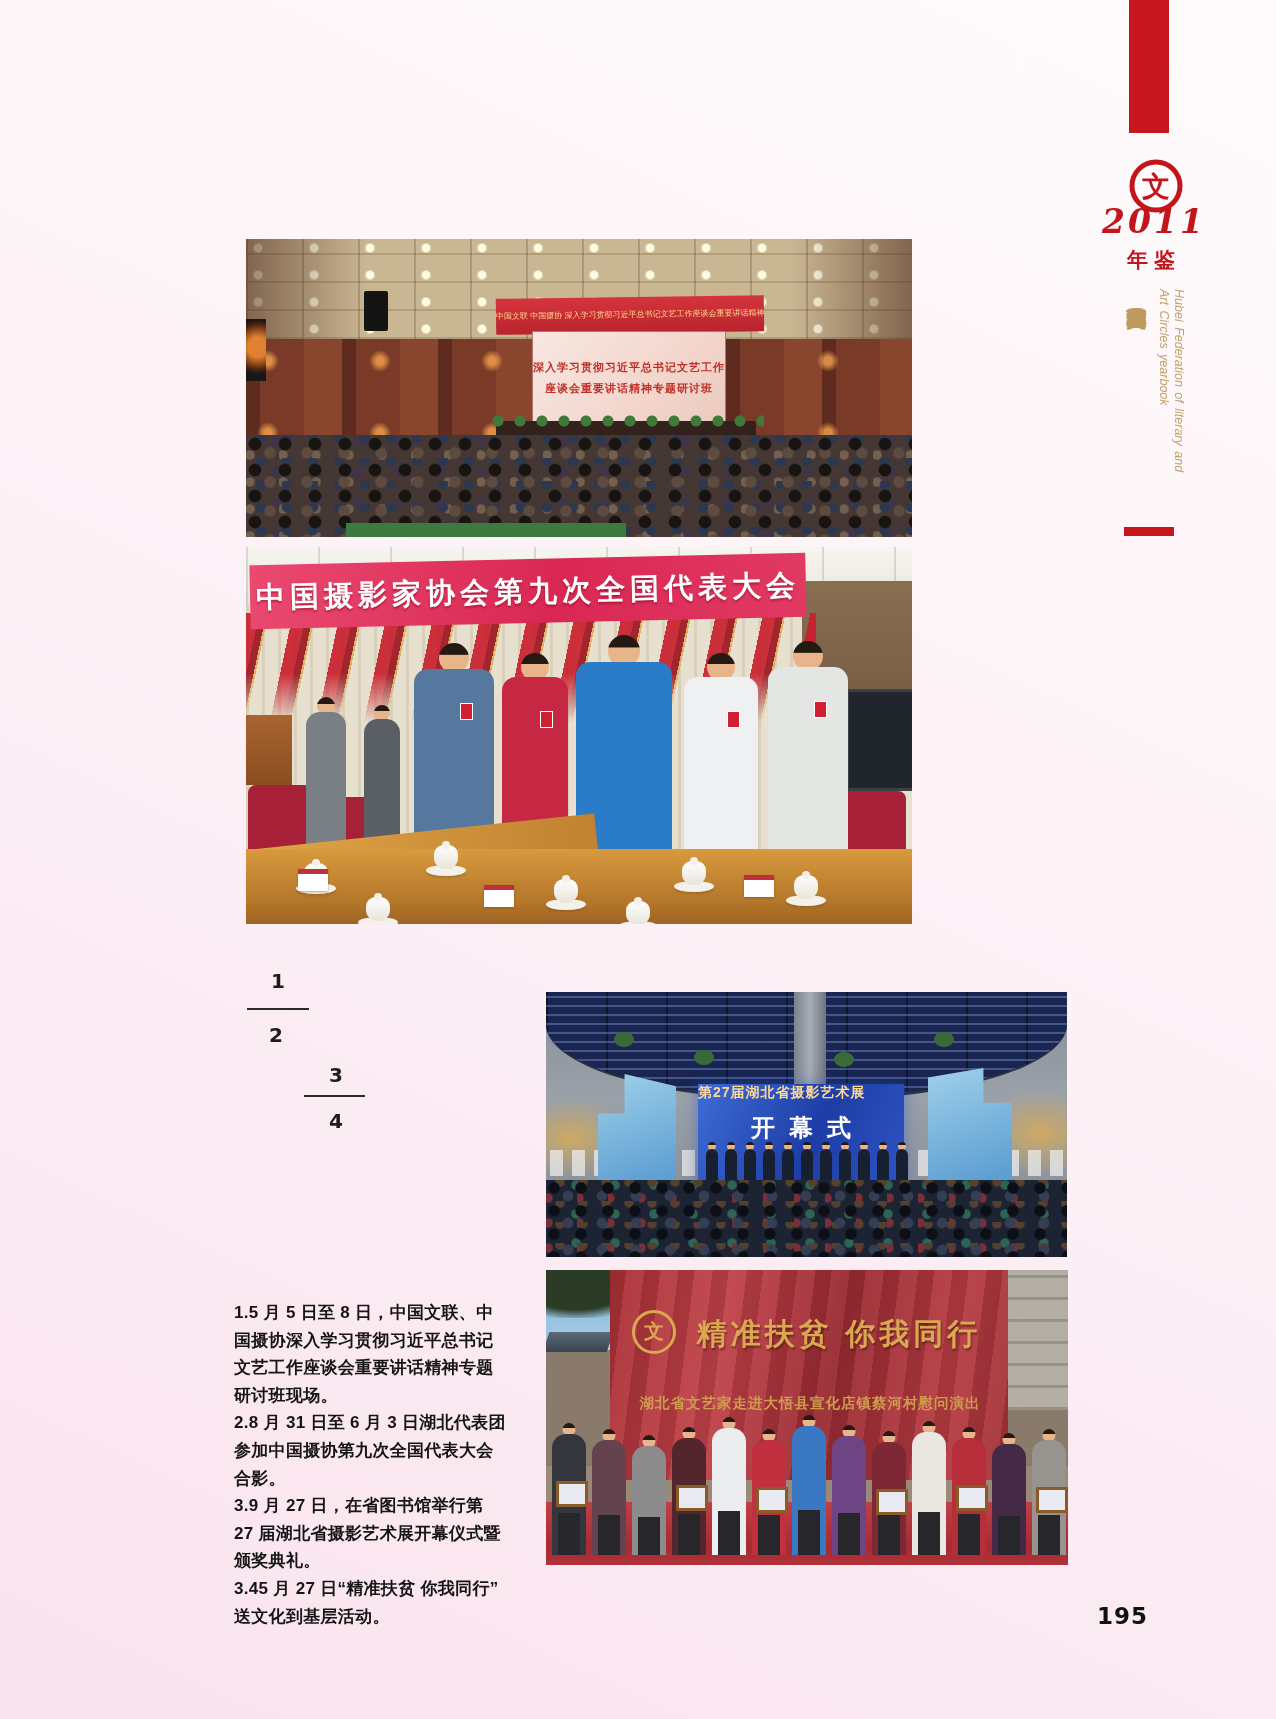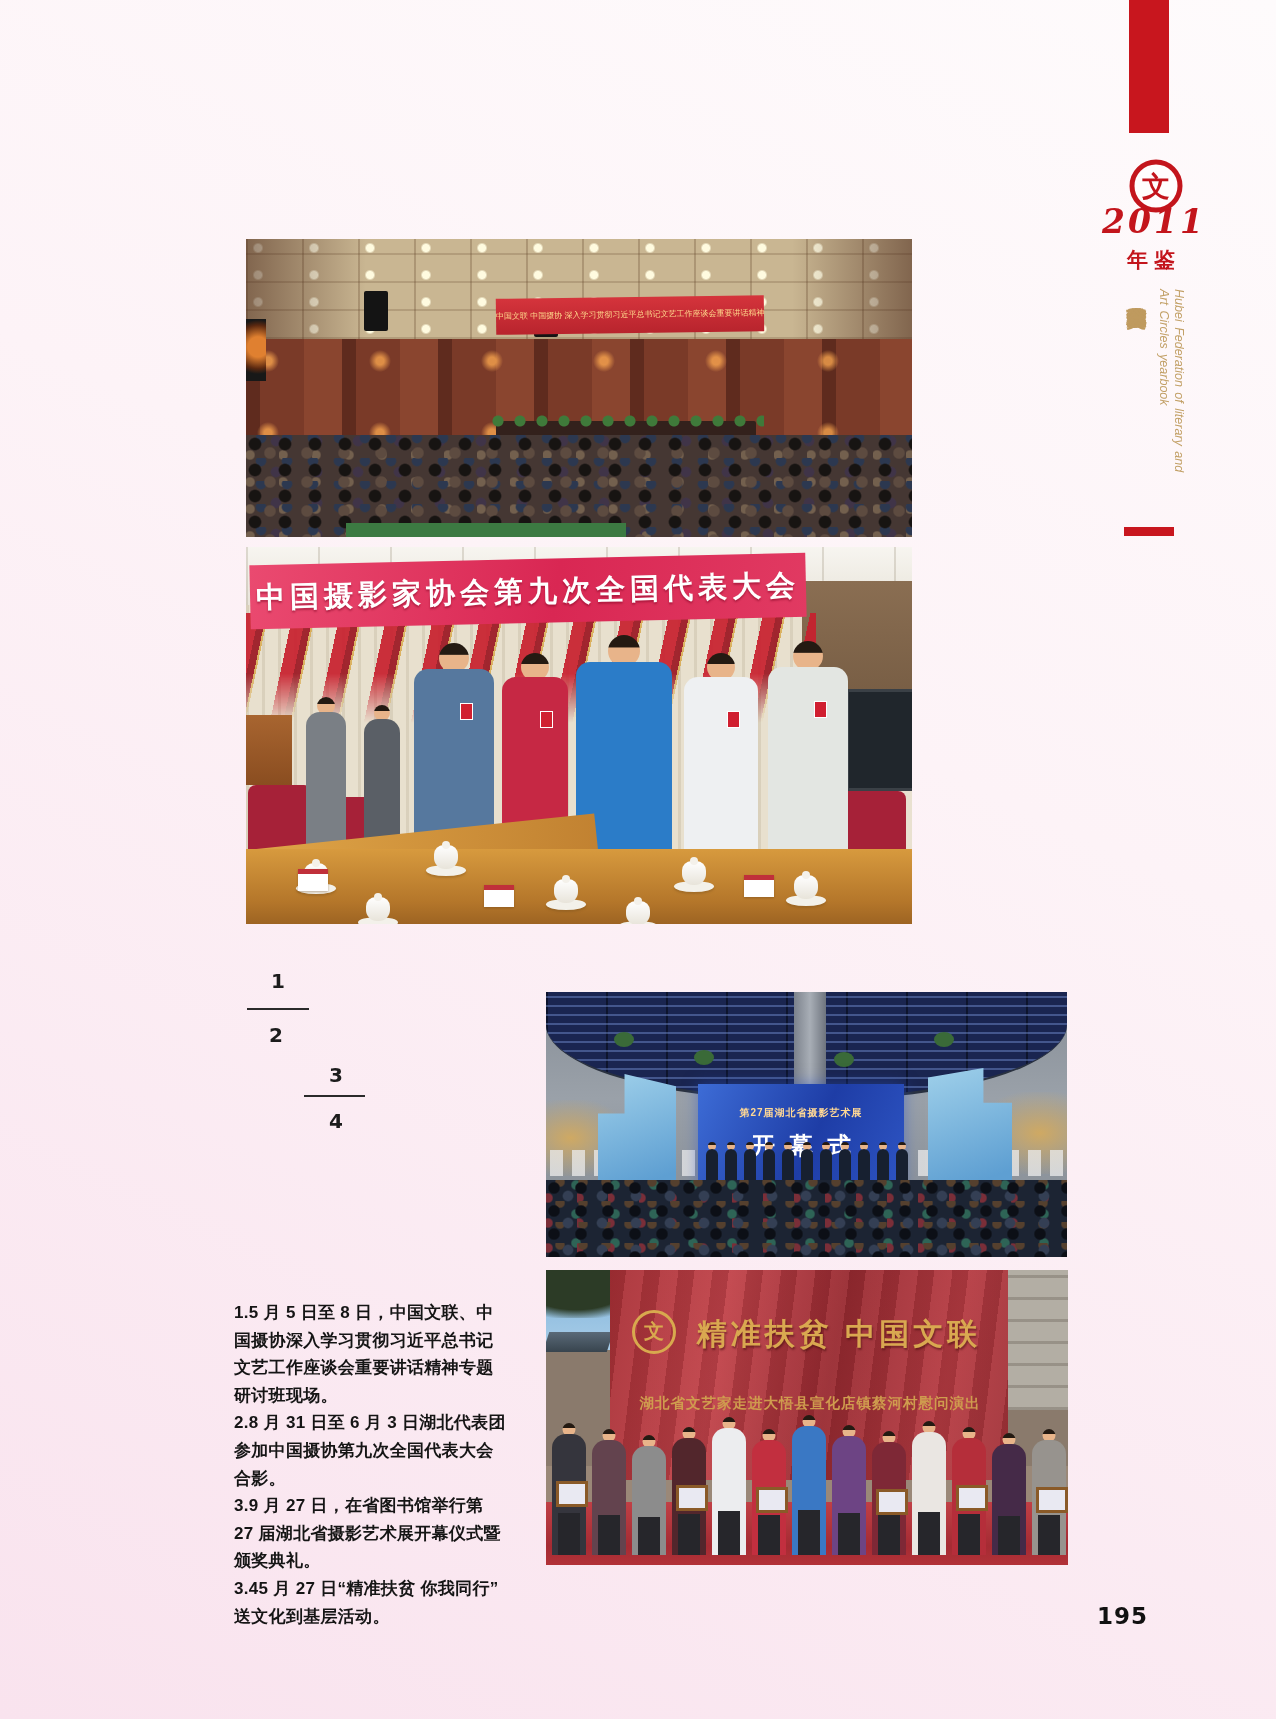--- a/index.html
+++ b/index.html
@@ -145,22 +145,22 @@
   .p3-frames.fl{left:4px;width:150px;}
   .p3-frames.fr{left:372px;width:145px;}
   .p3-panel{position:absolute;background:linear-gradient(160deg,#9fd0ea,#5e9fd2 70%);}
   .p3-panel.pl{left:52px;top:82px;width:78px;height:152px;
     clip-path:polygon(0 26%,34% 26%,34% 0,100% 8%,100% 100%,0 100%);}
   .p3-panel.pr{left:382px;top:76px;width:84px;height:158px;
     clip-path:polygon(0 6%,66% 0,66% 22%,100% 22%,100% 100%,0 100%);}
   .p3-screen{position:absolute;left:152px;top:92px;width:206px;height:108px;
     background:linear-gradient(115deg,#3d6cd6 0%,#1e3da6 55%,#2e55c4 100%);
     box-shadow:0 0 14px rgba(40,80,200,.5);}
-  .p3-screen-title{margin-top:22px;text-align:center;color:#ffd895;
-    font-size:10px;font-weight:700;letter-spacing:1px;white-space:nowrap;}
+  .p3-screen-title{color:#ffd895;
+    font-size:14px;font-weight:700;letter-spacing:1px;white-space:nowrap;}
   .p3-screen-sub{margin-top:10px;text-align:center;color:#fff;font-size:24px;
     font-weight:700;letter-spacing:14px;text-indent:14px;white-space:nowrap;}
   .p3-crowd{position:absolute;left:0;top:188px;width:100%;height:77px;
     background-color:#1c2433;
     background-image:
       radial-gradient(circle at 8px 8px, #0c0f16 5px, transparent 6.5px),
       radial-gradient(circle at 22px 16px, #343f54 4.5px, transparent 6px),
       radial-gradient(circle at 14px 2px, #55402e 4px, transparent 5.5px),
       radial-gradient(circle at 2px 18px, #7a2e38 4px, transparent 5.5px),
       radial-gradient(circle at 30px 5px, #2e6456 4px, transparent 5.5px);
@@ -221,20 +221,24 @@
   </div>
   <div id="red-dash" class="abs"></div>
 
   <div id="photo1" class="photo">
     <div class="p1-wall"></div>
     <div class="p1-ceiling"></div>
     <div class="p1-poster"></div>
     <div class="p1-speaker s1"></div>
     <div class="p1-speaker s2"></div>
     <div class="p1-banner">中国文联 中国摄协 深入学习贯彻习近平总书记文艺工作座谈会重要讲话精神专题研讨班</div>
+    <div class="p1-screen">
+      <div class="p1-screen-line">深入学习贯彻习近平总书记文艺工作</div>
+      <div class="p1-screen-line">座谈会重要讲话精神专题研讨班</div>
+    </div>
     <div class="p1-headtable"></div>
     <div class="p1-plants"></div>
     <div class="p1-crowd"></div>
     <div class="p1-carpet"></div>
   </div>
 
   <div id="photo2" class="photo">
     <div class="p2-ceiling"></div>
     <div class="p2-curtain"></div>
     <div class="p2-wall-right"></div>
@@ -392,21 +396,21 @@
 
   <div id="photo4" class="photo">
     <div class="p4-sky"></div>
     <div class="p4-panelroof"></div>
     <div class="p4-tree"></div>
     <div class="p4-pole"></div>
     <div class="p4-building"></div>
     <div class="p4-ground"></div>
     <div class="p4-banner">
       <div class="p4-emblem">文</div>
-      <div class="p4-banner-main">精准扶贫  中国文联</div>
+      <div class="p4-banner-main">精准扶贫  你我同行</div>
       <div class="p4-banner-sub">湖北省文艺家走进大悟县宣化店镇蔡河村慰问演出</div>
     </div>
     <div class="p4-carpet"></div>
     <div class="deco-layer" id="p4-people">
         <div style="position: absolute; left: 6px; top: 153px; width: 34px; height: 132px; overflow: hidden;">
           <div style="position: absolute; left: 50%; transform: translateX(-50%); top: 0px; width: 13px; height: 13px; border-radius: 50%; background: linear-gradient(rgb(36, 26, 18) 38%, rgb(232, 180, 138) 40%);"></div>
           <div style="position: absolute; inset: 11px 0px 0px; border-radius: 14px 14px 0px 0px; background: rgb(53, 53, 61);"></div>
           <div style="position: absolute; left: 18%; right: 18%; bottom: 0px; height: 32%; background: rgb(38, 38, 43);"></div>
         </div>
         <div style="position: absolute; left: 10px; top: 211px; width: 26px; height: 20px; background: rgb(233, 233, 242); border: 3px solid rgb(138, 90, 40);"></div>

